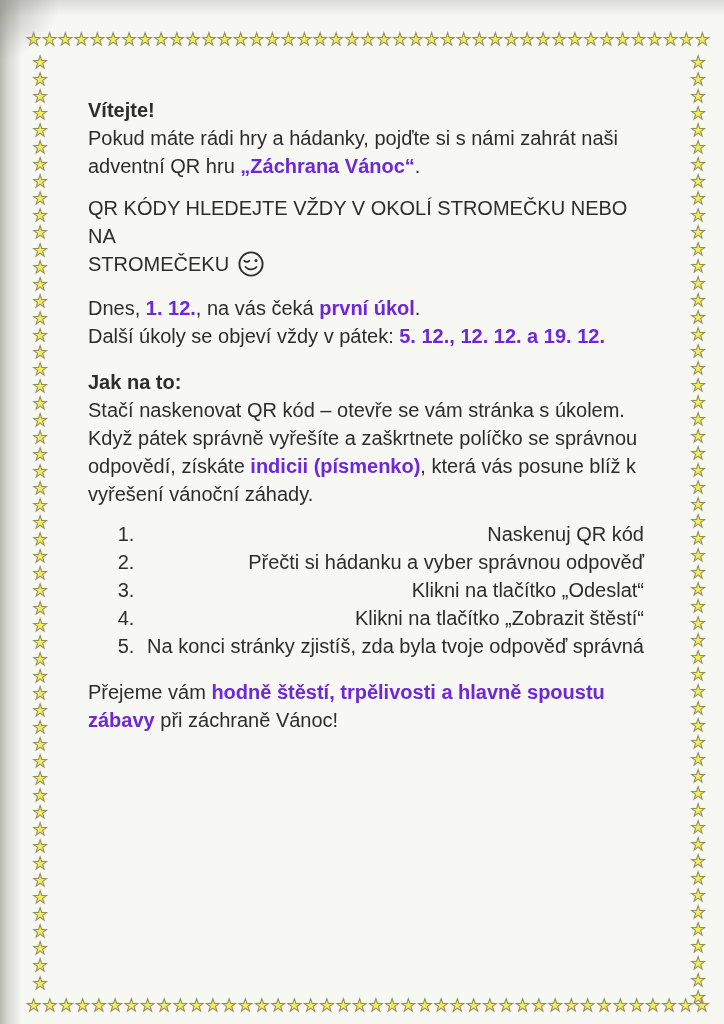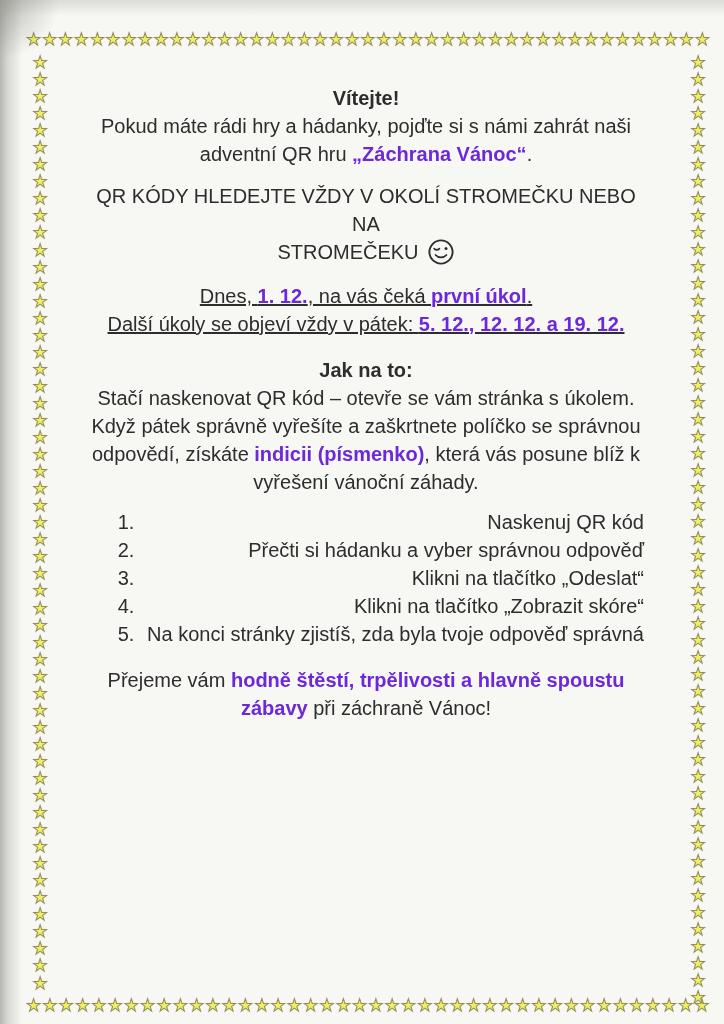--- a/index.html
+++ b/index.html
@@ -38,23 +38,23 @@
     color:var(--star-fill,#f2ee62);
     -webkit-text-stroke:1px var(--star-outline,#94905a);
     text-shadow:0 0 1px rgba(140,136,80,.6);
   }
   
   .content{
     position:absolute;left:88px;top:84px;width:556px;z-index:1;
     color:#2d2d2d;font-size:20px;line-height:28px;
   }
   .content b{color:#6d28d9;}
-  p{margin:0 0 14px 0;text-align:center;}
+  p{margin:12px 0 14px 0;}
   .para-caps{margin-bottom:16px;}
-  .para-dates{margin-bottom:18px;text-decoration:underline;}
+  .para-dates{margin-bottom:18px;}
   .para-howto{margin-bottom:12px;}
   .heading{font-weight:bold;}
   ol.steps{margin:0 0 18px 0;padding:0 0 0 52px;}
   ol.steps li{margin:0;padding-left:4px;line-height:28px;text-align:right;}
   .emoji{display:inline-block;vertical-align:-7px;margin-left:8px;}
   .emoji svg{display:block;}
 </style>
 </head>
 <body>
 
@@ -295,21 +295,21 @@
     <span>Stačí naskenovat QR kód – otevře se vám stránka s úkolem.</span><br>
     <span>Když pátek správně vyřešíte a zaškrtnete políčko se správnou</span><br>
     <span>odpovědí, získáte </span><b>indicii (písmenko)</b><span>, která vás posune blíž k</span><br>
     <span>vyřešení vánoční záhady.</span>
   </p>
 
   <ol class="steps">
     <li>Naskenuj QR kód</li>
     <li>Přečti si hádanku a vyber správnou odpověď</li>
     <li>Klikni na tlačítko „Odeslat“</li>
-    <li>Klikni na tlačítko „Zobrazit skóre“</li>
+    <li>Klikni na tlačítko „Zobrazit štěstí“</li>
     <li>Na konci stránky zjistíš, zda byla tvoje odpověď správná</li>
   </ol>
 
   <p>
     <span>Přejeme vám </span><b>hodně štěstí, trpělivosti a hlavně spoustu</b><br>
     <b>zábavy</b><span> při záchraně Vánoc!</span>
   </p>
 
 
 </div>

